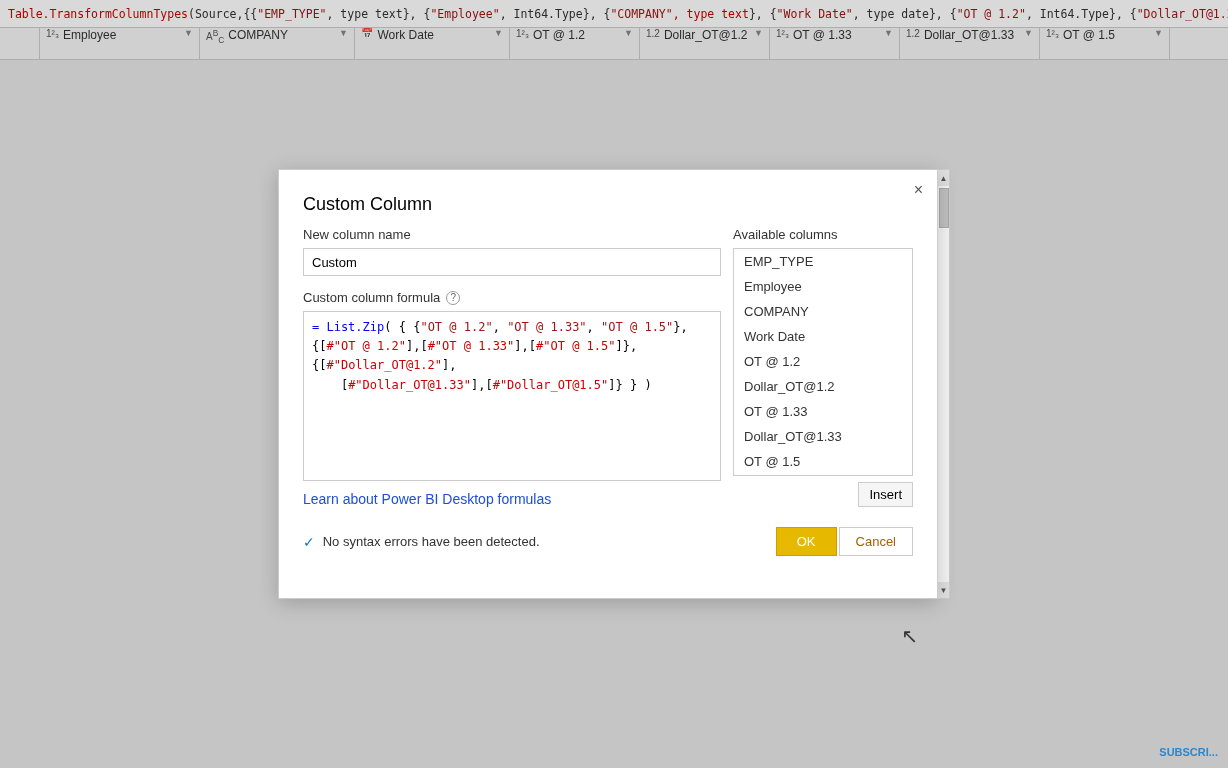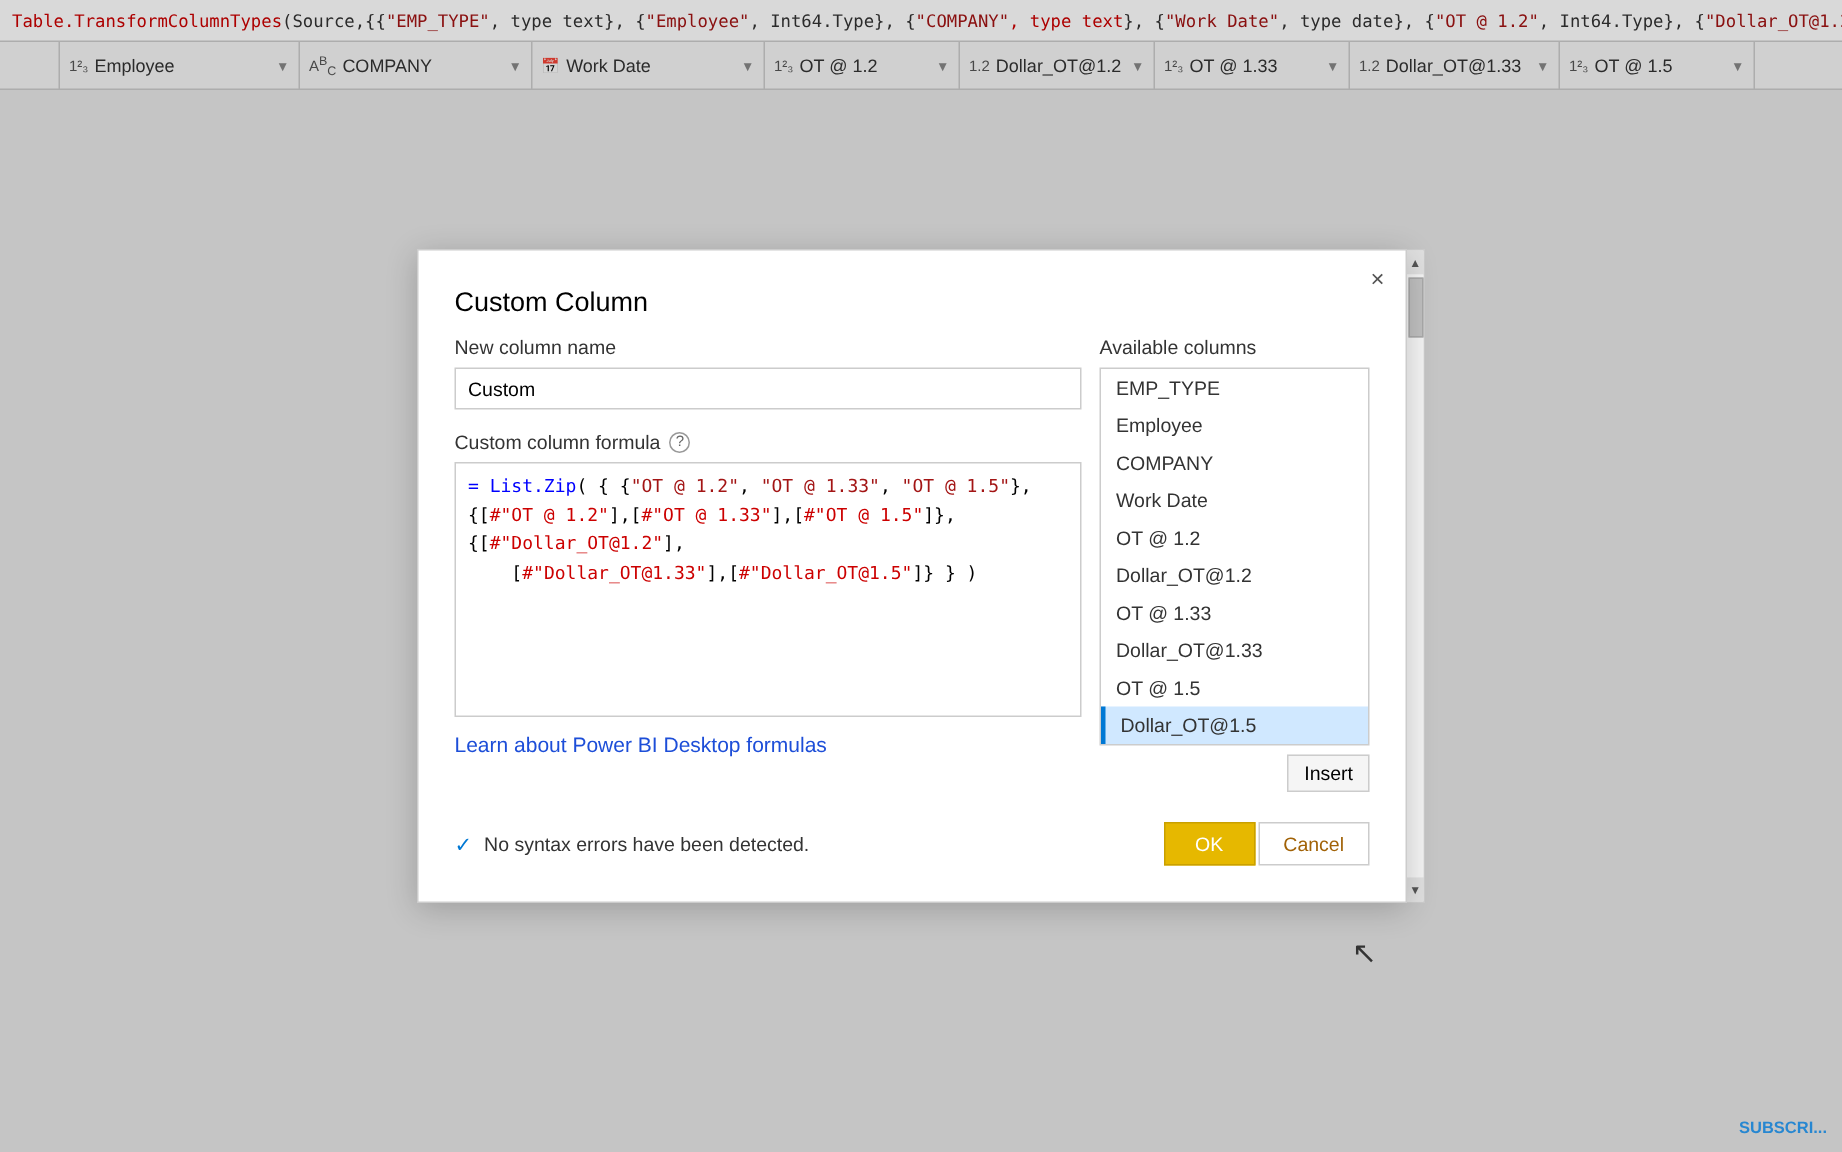--- a/index.html
+++ b/index.html
@@ -37,21 +37,20 @@
 
     .table-header {
       display: flex;
       background: #f5f5f5;
       border-bottom: 1px solid #ccc;
       height: 32px;
     }
 
     .col-header {
       display: flex;
-      align-items: center;
       border-right: 1px solid #ccc;
       padding: 0 6px;
       font-size: 12px;
       color: #333;
       position: relative;
       white-space: nowrap;
       overflow: hidden;
       height: 32px;
     }
     .col-header .col-icon {
@@ -449,21 +448,20 @@
           <div class="available-cols-list">
             <div class="available-col-item">EMP_TYPE</div>
             <div class="available-col-item">Employee</div>
             <div class="available-col-item">COMPANY</div>
             <div class="available-col-item">Work Date</div>
             <div class="available-col-item">OT @ 1.2</div>
             <div class="available-col-item">Dollar_OT@1.2</div>
             <div class="available-col-item">OT @ 1.33</div>
             <div class="available-col-item">Dollar_OT@1.33</div>
             <div class="available-col-item">OT @ 1.5</div>
-            <div class="available-col-item selected">Dollar_OT@1.5</div>
           </div>
           <button class="insert-btn">Insert</button>
         </div>
       </div>
 
       <div class="dialog-footer">
         <div class="status-check">
           <span class="check-icon">✓</span>
           <span>No syntax errors have been detected.</span>
         </div>

